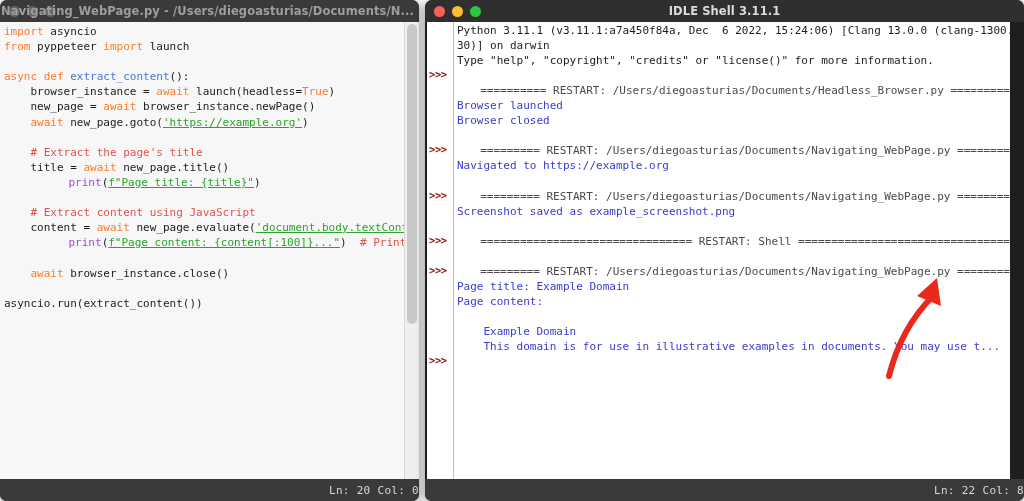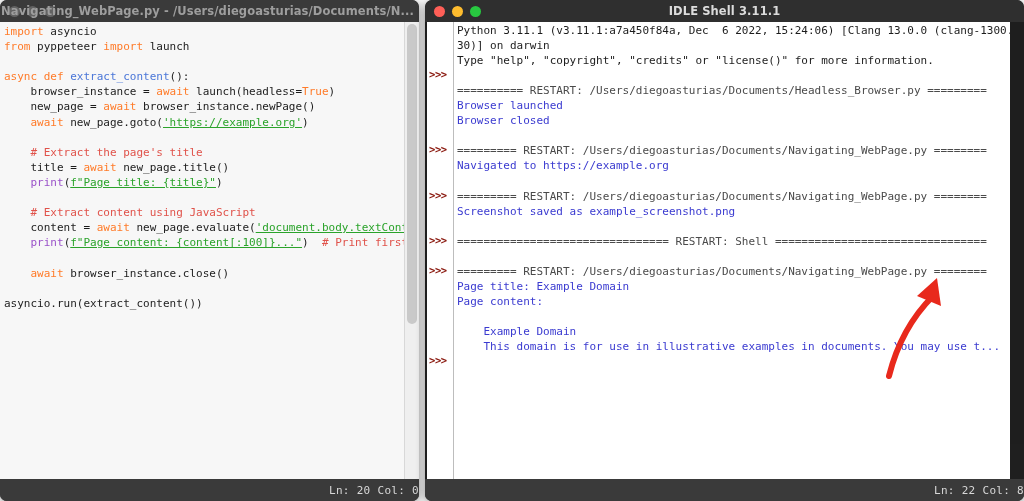--- a/index.html
+++ b/index.html
@@ -56,24 +56,24 @@
   .shell-text div{white-space:pre;}
   .sh-scroll{position:absolute;right:0;top:22px;width:14px;height:457px;
              background:#1e1e1e;}
   .sh-corner{position:absolute;right:0;top:444px;width:14px;height:35px;background:#1f1f1f;}
 
   
   .kw{color:#ff7b29;}
   .fn{color:#4a76d8;}
   .str{color:#2aa32a;text-decoration:underline;}
   .cm{color:#e0524a;}
-  .bi{color:#9a52c9;}
+  .bi{color:#9a52c9;margin-left:38px;}
   .nrm{color:#1c1c1c;}
   .out{color:#3a3ad0;}
-  .rst{color:#4a4a4a;}
+  .rst{color:#4a4a4a;text-align:right;}
 
   
   #annotation-arrow{position:absolute;left:452px;top:272px;width:110px;height:110px;
                     pointer-events:none;}
 </style>
 </head>
 <body>
 
 <div class="screen">
 

